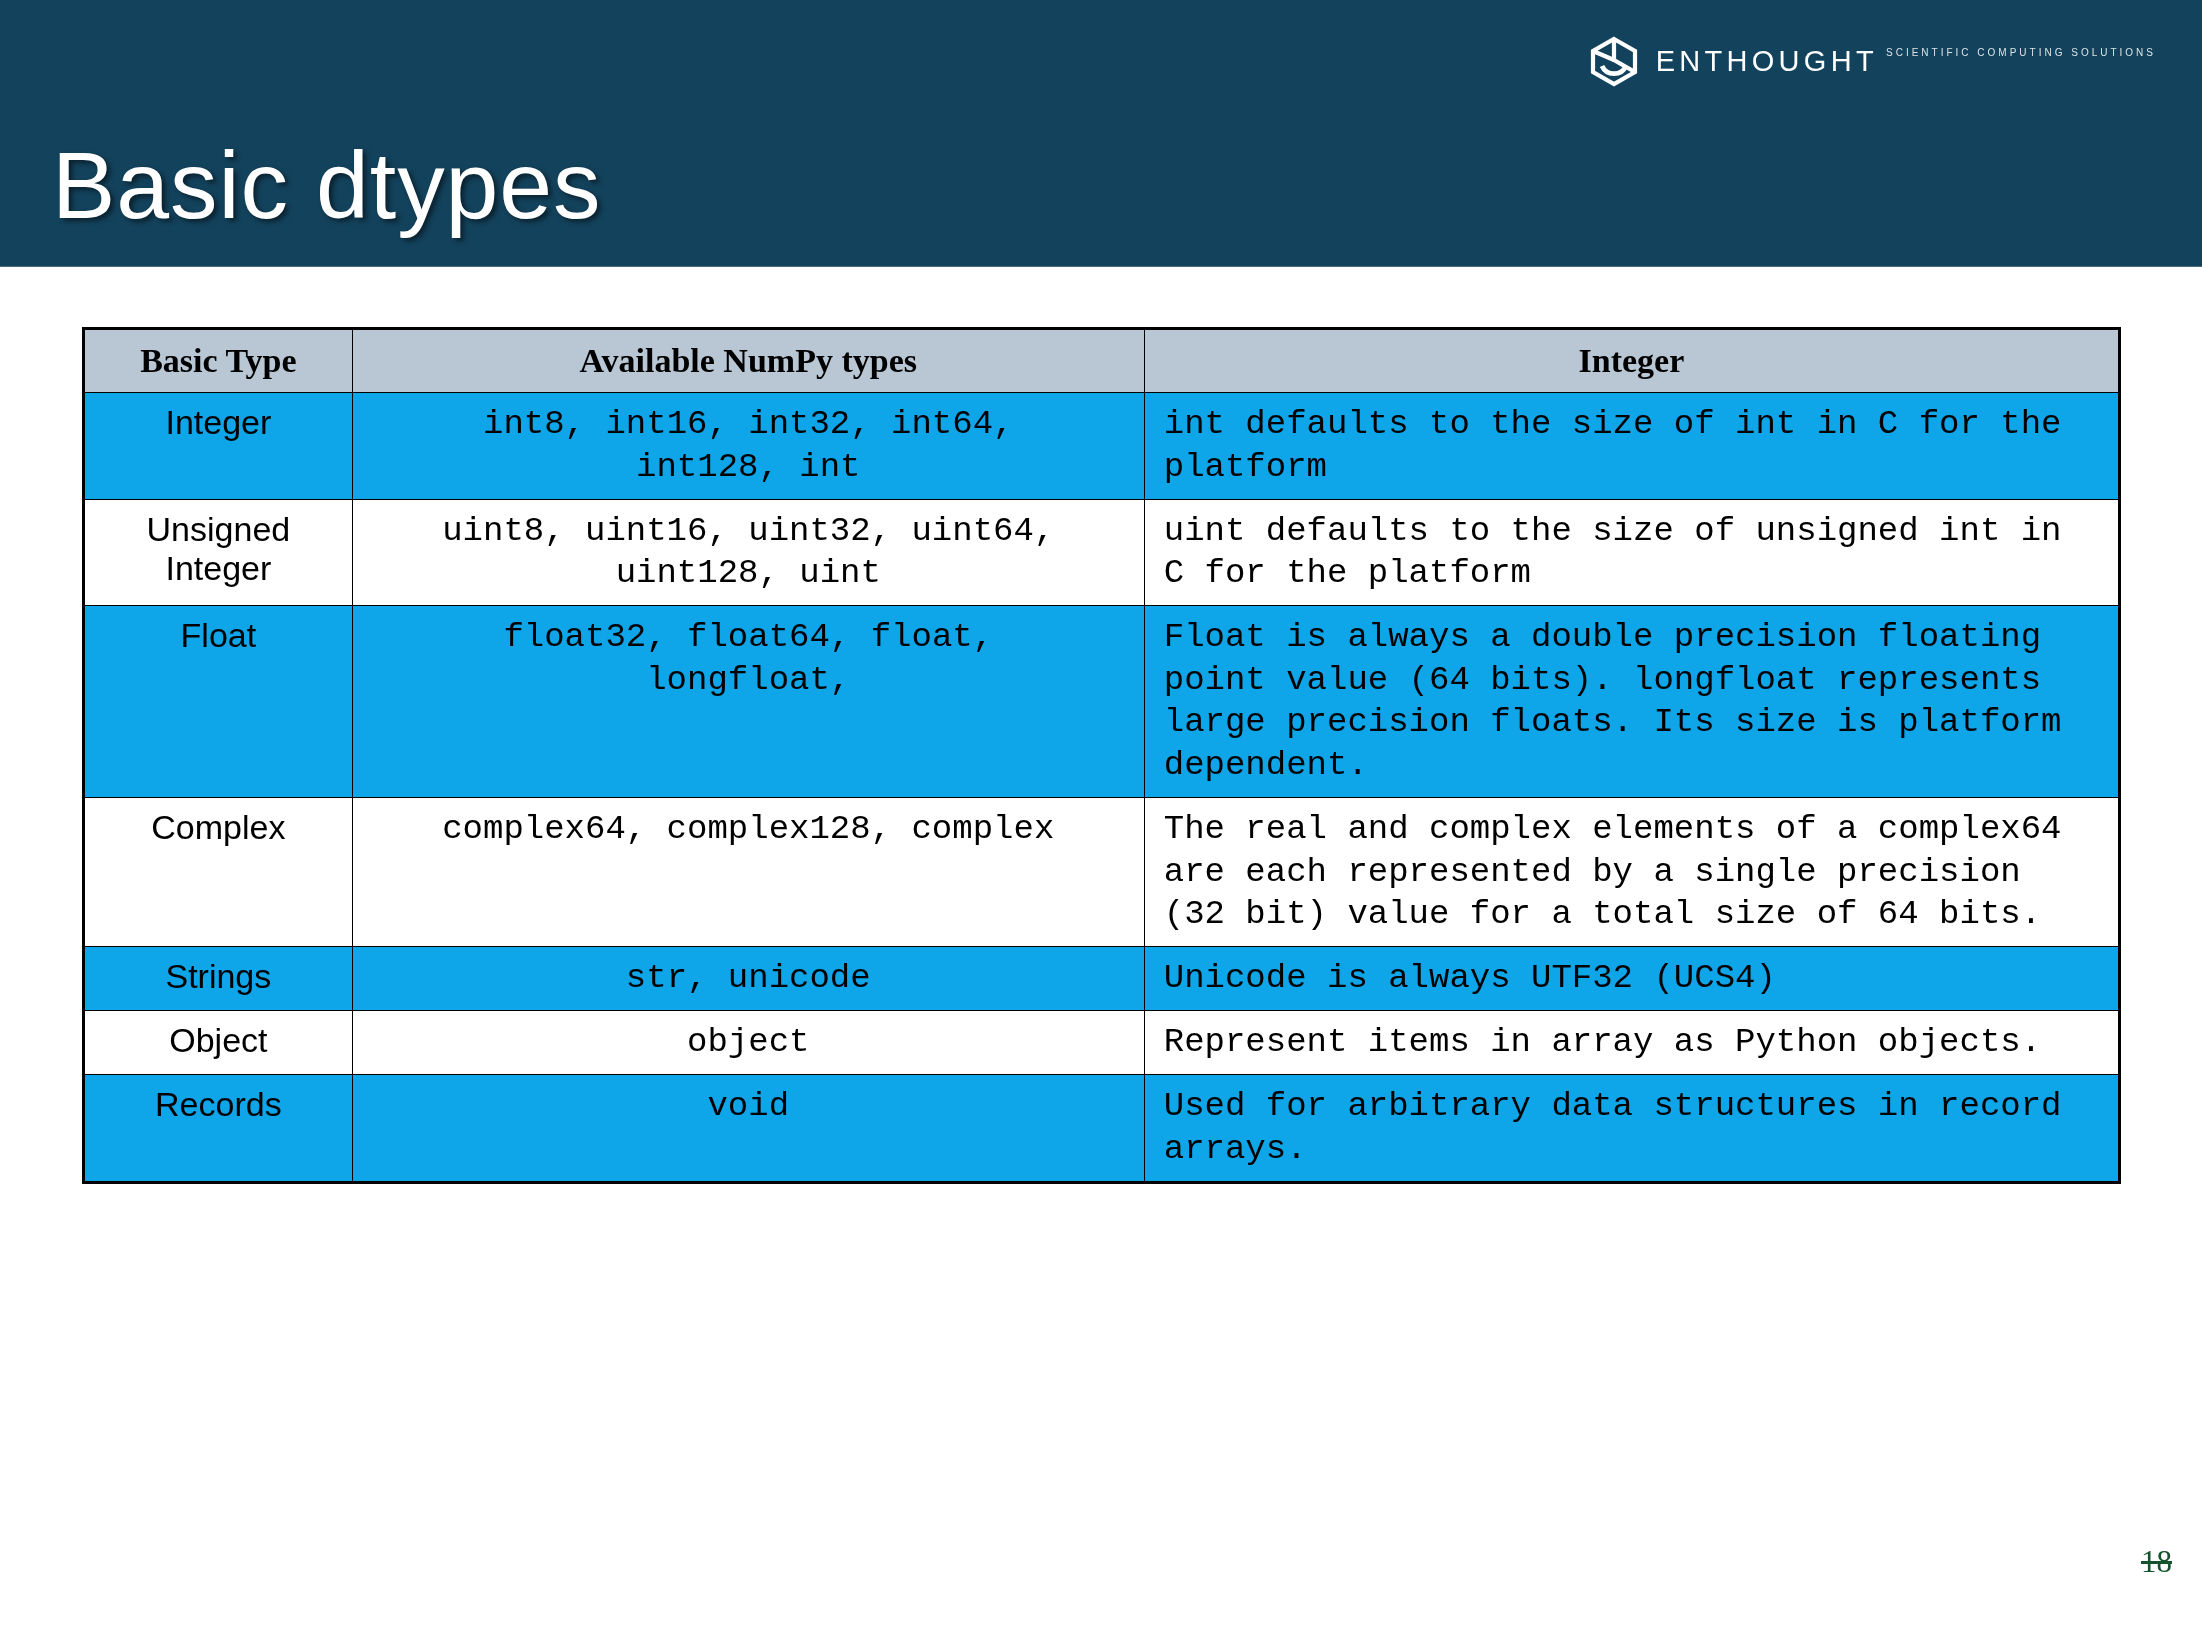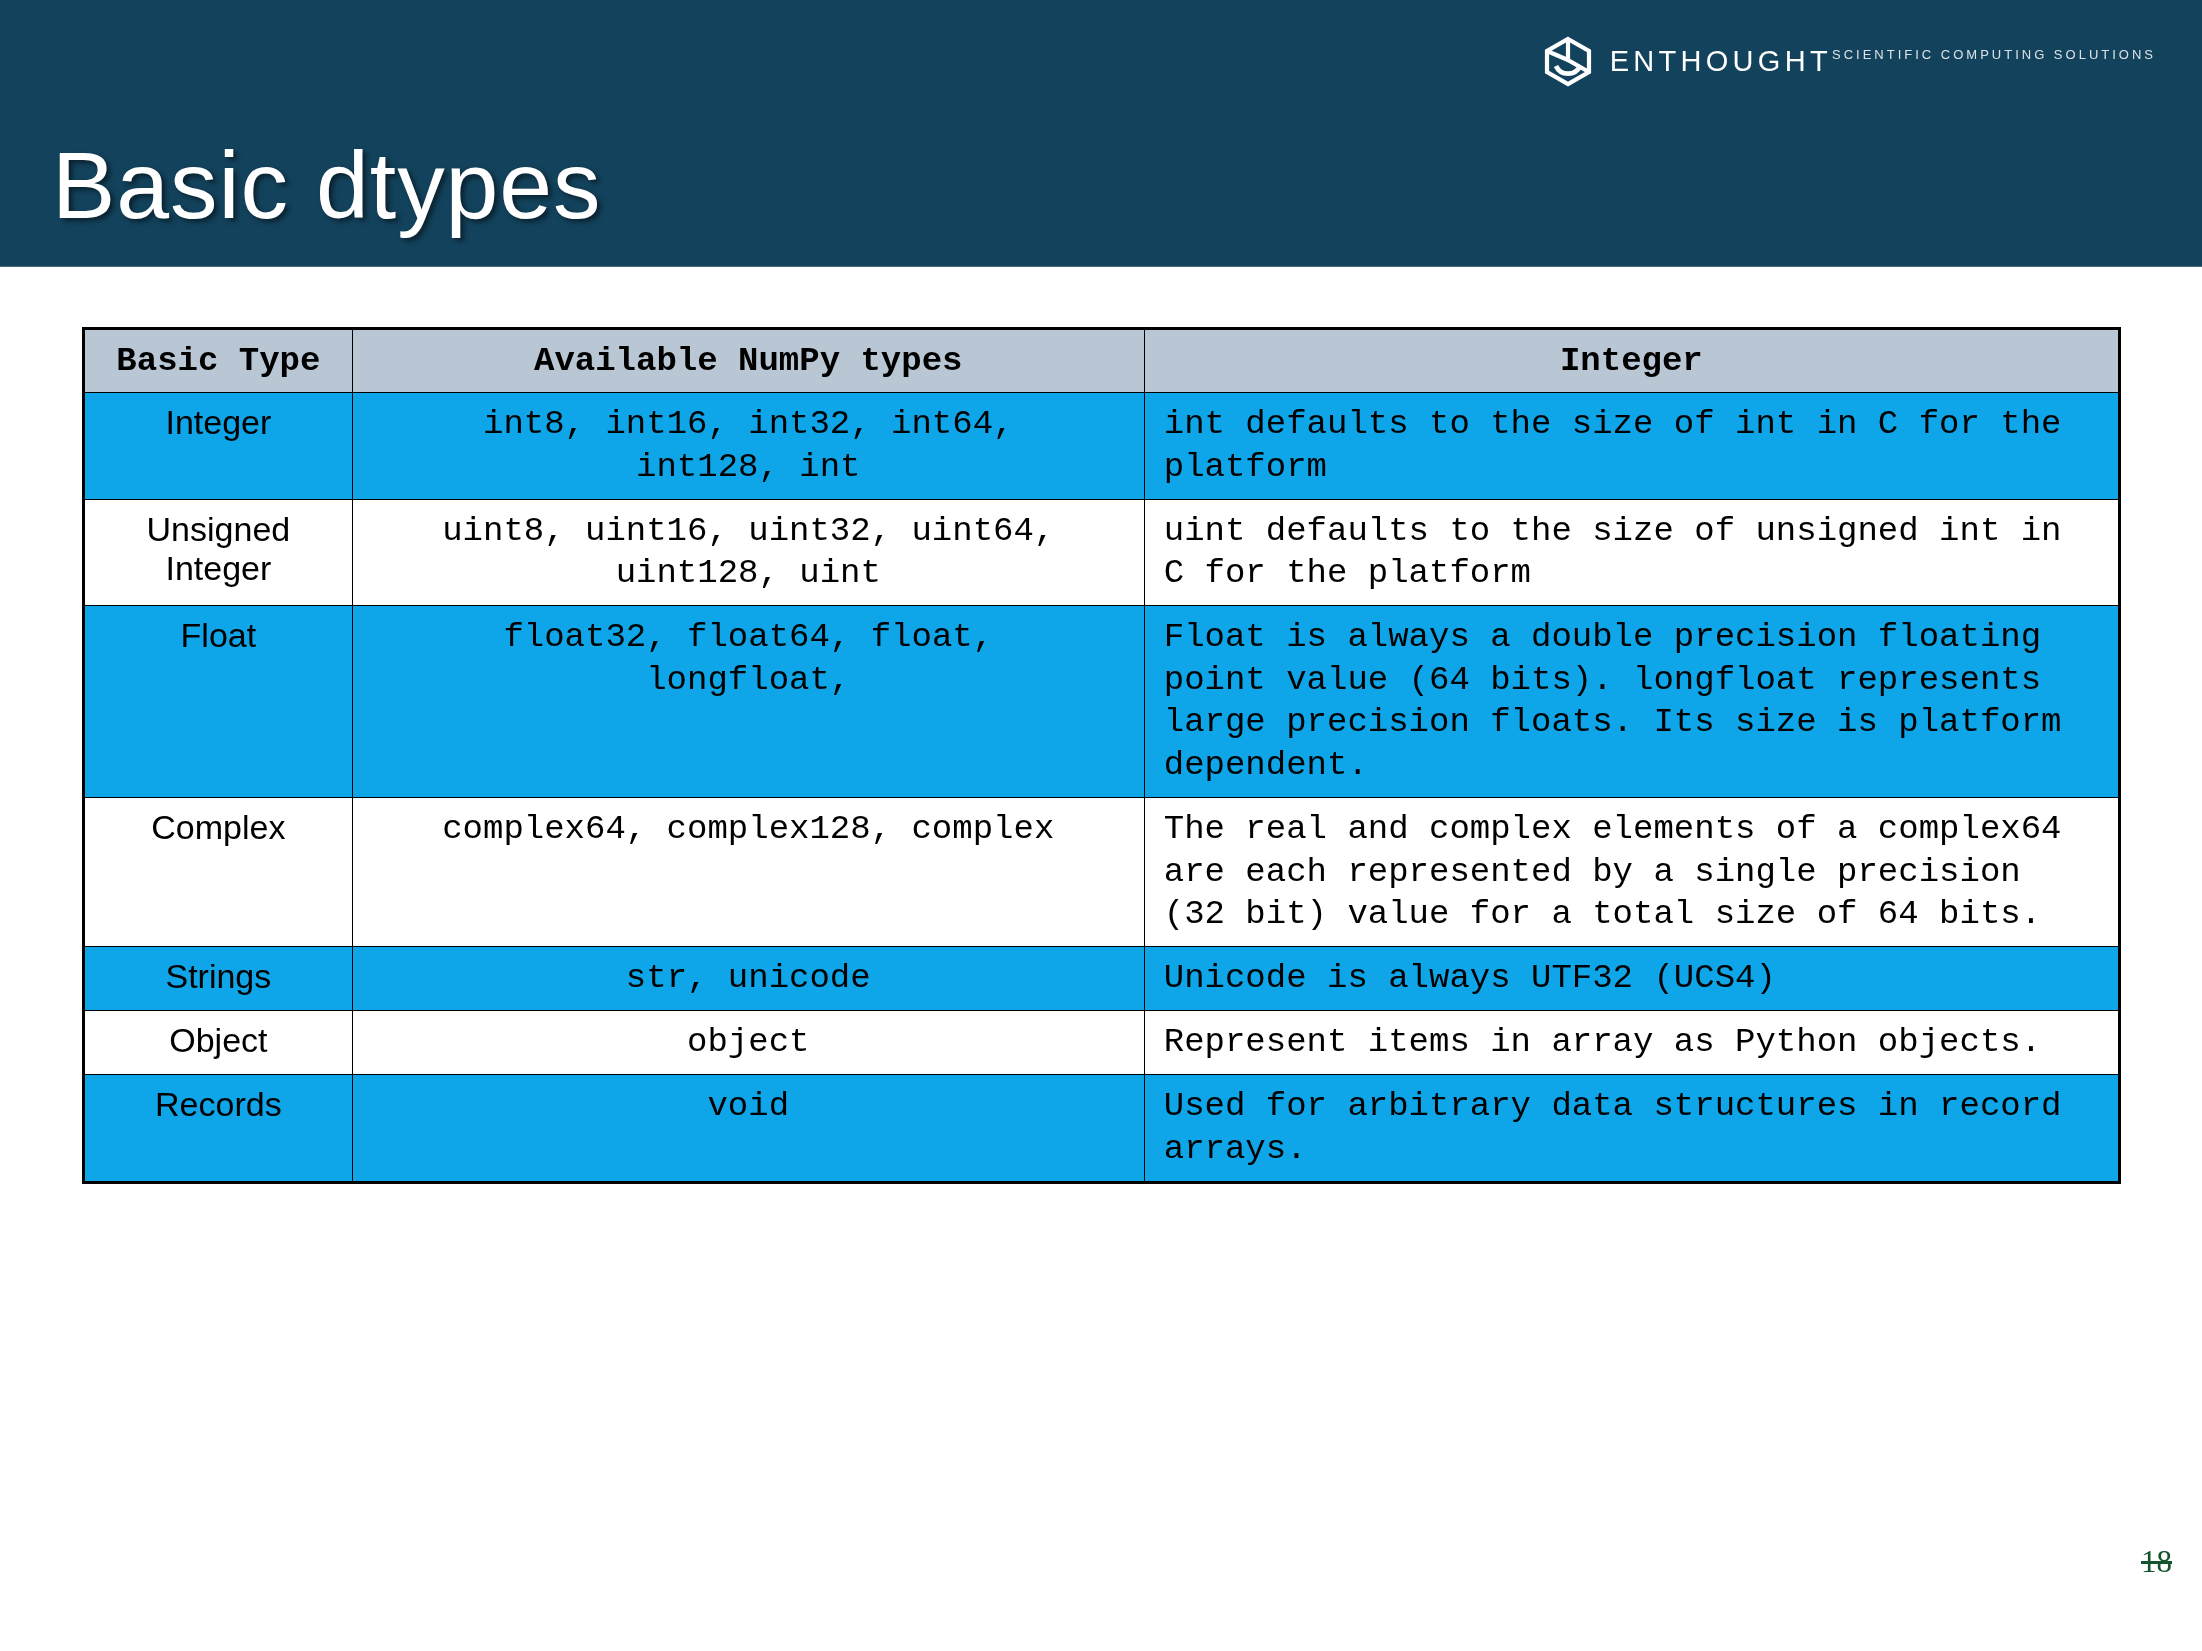--- a/index.html
+++ b/index.html
@@ -43,24 +43,25 @@
     display: flex;
     flex-direction: row;
     justify-content: center;
   }
   .logo .brand {
     font-size: 29px;
     letter-spacing: 4.3px;
     font-weight: 400;
   }
   .logo .tagline {
-    font-size: 13px;
+    font-size: 10px;
     letter-spacing: 3px;
     margin-top: 1.7px;
     opacity: 0.85;
+    margin-left: 8px;
   }
   .content {
     padding: 60px 82px 0 82px;
   }
   table.dtype-table {
     width: 100%;
     border-collapse: collapse;
     border: 3.4px solid #000000;
     table-layout: fixed;
   }
@@ -68,21 +69,21 @@
   table.dtype-table td {
     border: 1.7px solid #000000;
     vertical-align: top;
   }
   table.dtype-table th {
     background: #b9c7d4;
     font-weight: 700;
     font-size: 34px;
     padding: 12px 17px;
     text-align: center;
-    font-family: Liberation Mono, monospace;
+    font-family: Liberation Serif, serif;
   }
   .col-basic { width: 13.2%; }
   .col-types { width: 38.9%; }
   .col-comments { width: 47.9%; }
   td.basic {
     font-family: Arial, Helvetica, sans-serif;
     font-size: 34px;
     text-align: center;
     padding: 10.3px 12px;
     vertical-align: top;

